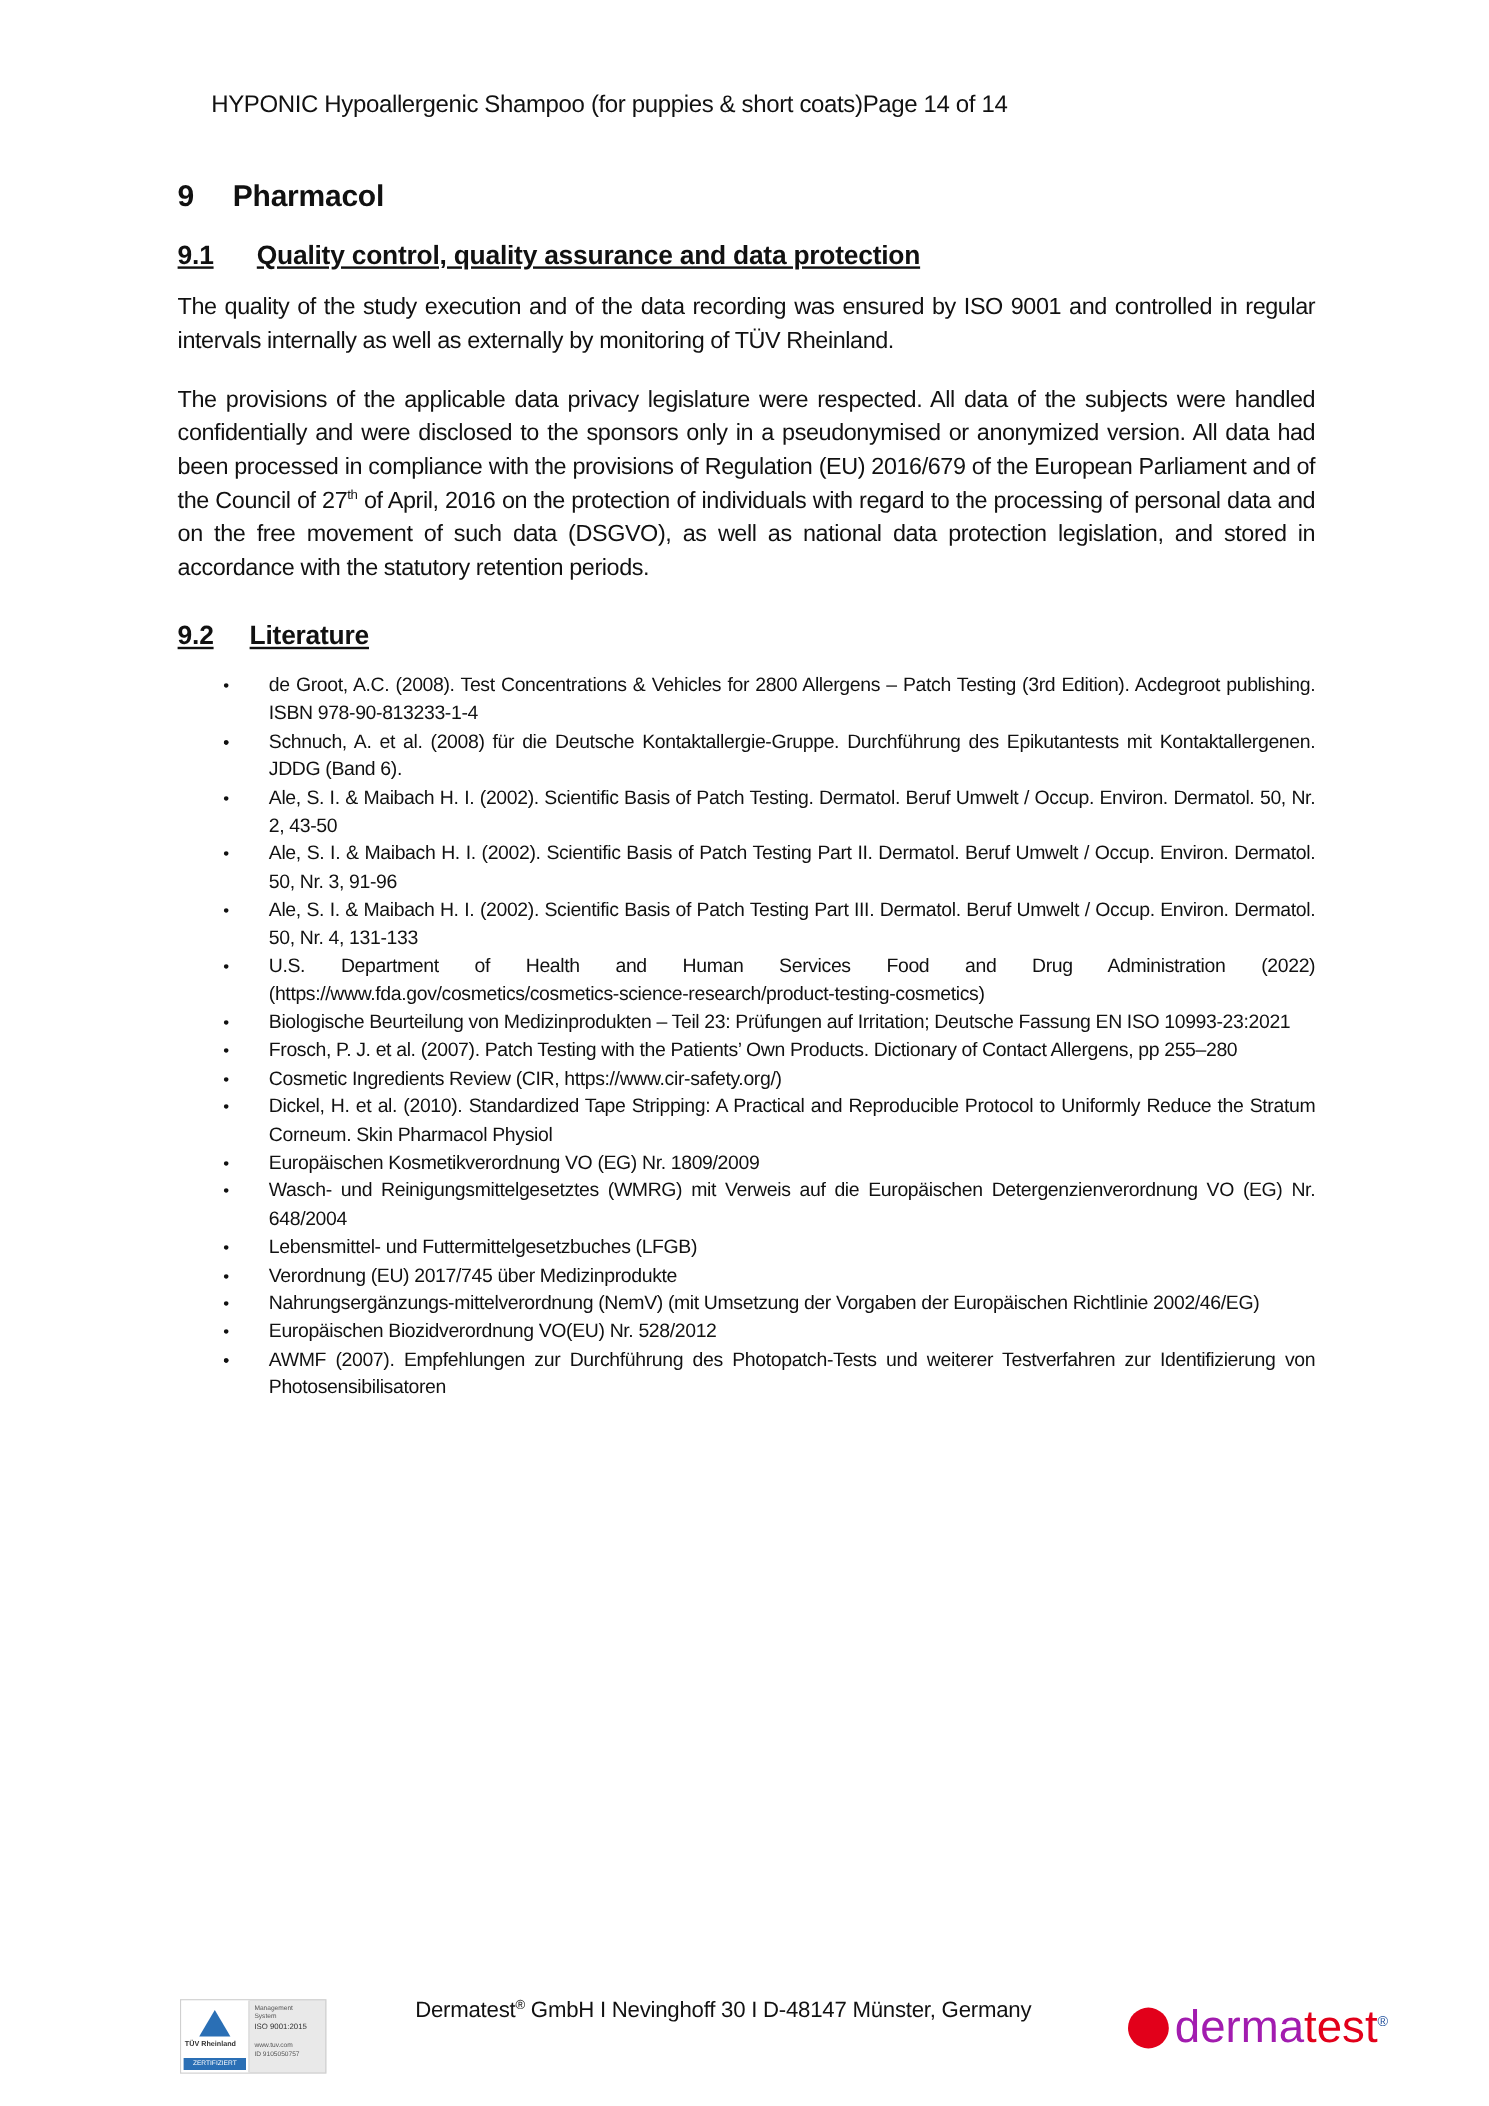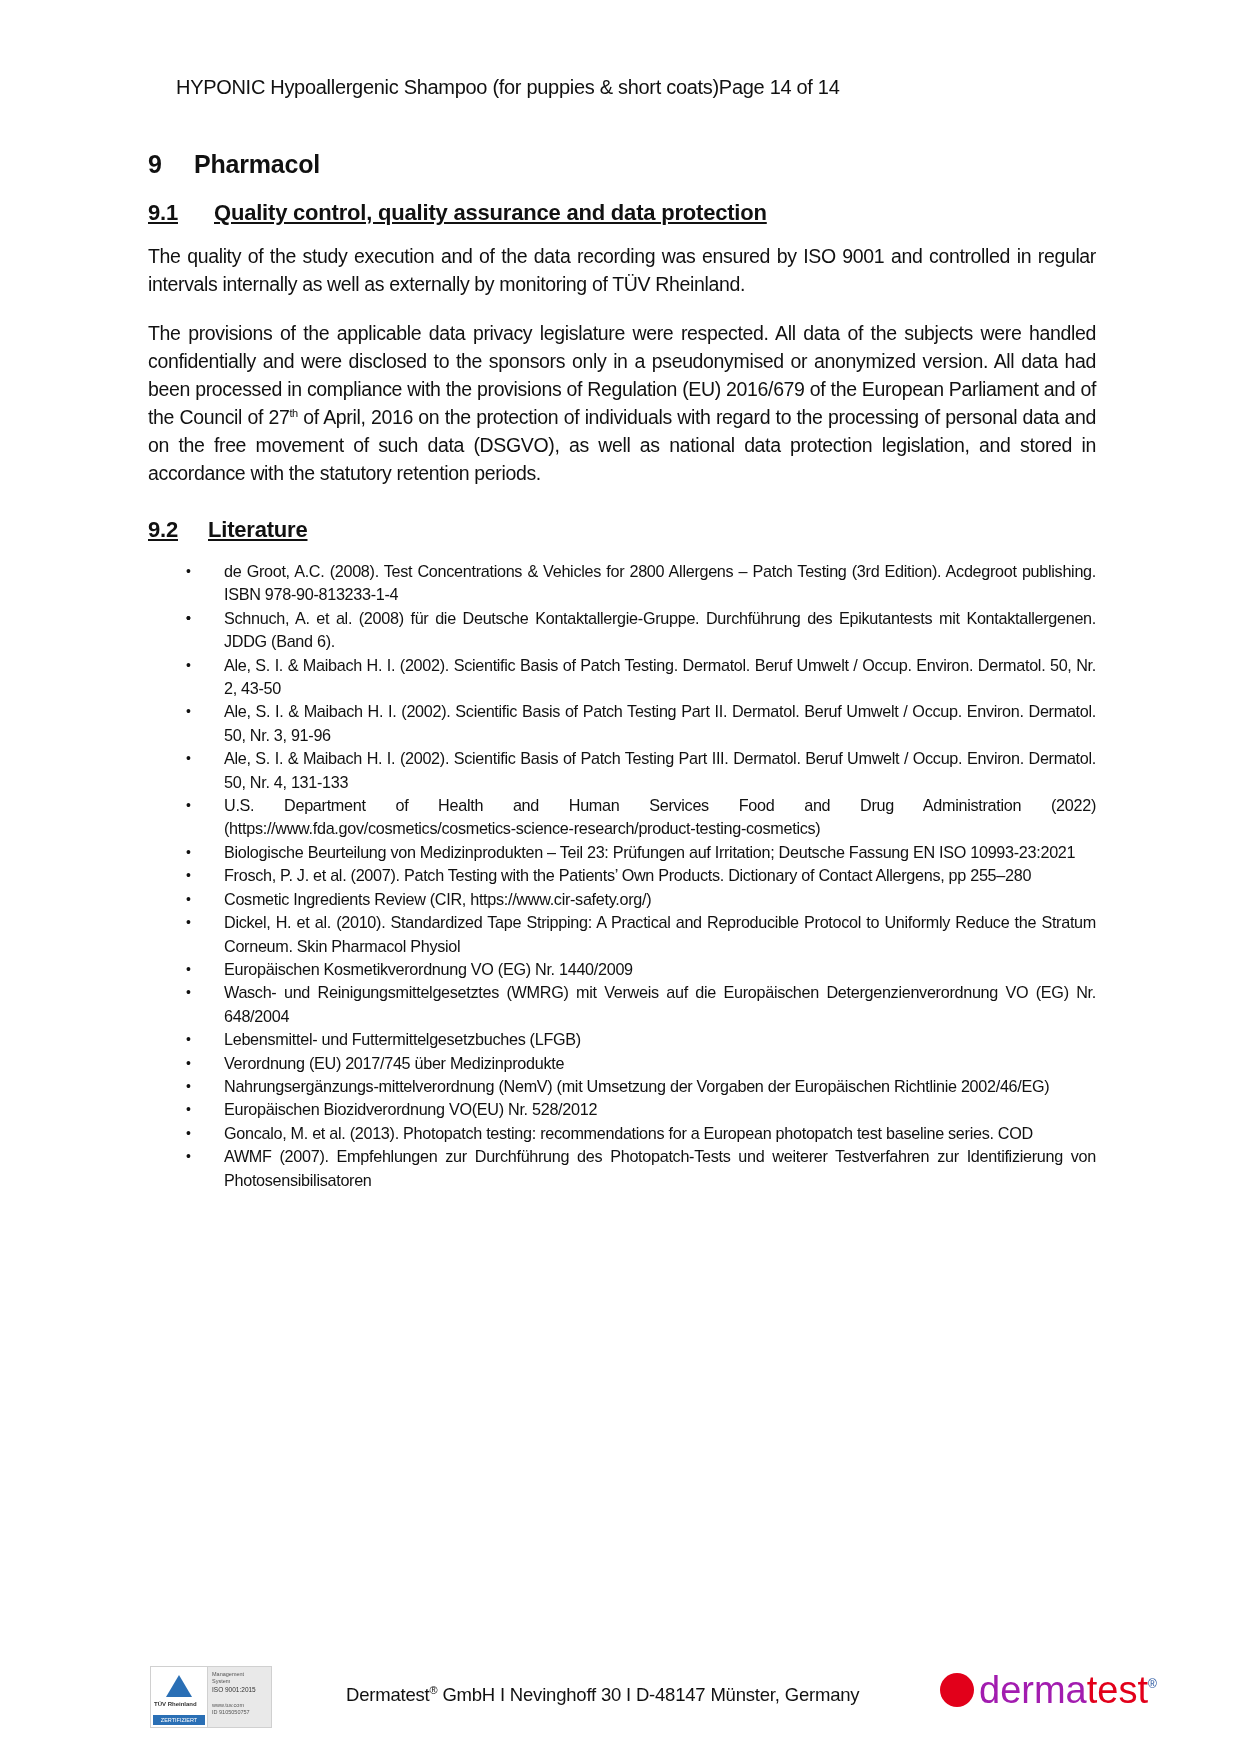--- a/index.html
+++ b/index.html
@@ -63,21 +63,21 @@
   }
   .tuv-name { position: absolute; left: 3px; top: 34px; font-size: 6px; font-weight: bold; color: #333; }
   .tuv-cert {
     position: absolute; left: 2px; bottom: 2px; width: 52px; height: 10px;
     background: #2a6fb5; color: #fff; font-size: 5.5px; text-align: center; line-height: 10px;
   }
   .tuv-right { flex: 1; padding: 4px 4px; font-size: 5.5px; color: #555; line-height: 7px; }
   .tuv-right .iso { font-size: 6.5px; color: #333; margin-top: 1px; }
   .tuv-right .web { margin-top: 9px; }
   .footer-address {
-    position: absolute; left: 346px; top: 24px;
+    position: absolute; left: 346px; top: 4px;
     font-size: 18.5px; letter-spacing: -0.2px; color: #111;
   }
   .footer-address sup { font-size: 11px; }
   .logo {
     position: absolute; left: 940px; top: 10px; display: flex; align-items: center;
   }
   .logo-dot {
     width: 34px; height: 34px; border-radius: 50%; background: #e2001a; margin-right: 5px;
   }
   .logo-text { font-size: 38px; letter-spacing: 0px; line-height: 40px; }
@@ -117,27 +117,27 @@
     <li class="lit-item"><span class="bullet">•</span></li>
     <li class="lit-item"><span class="bullet">•</span><span>Schnuch, A. et al. (2008) für die Deutsche Kontaktallergie-Gruppe. Durchführung des Epikutantests mit Kontaktallergenen. JDDG (Band 6).</span></li>
     <li class="lit-item"><span class="bullet">•</span><span>Ale, S. I. &amp; Maibach H. I. (2002). Scientific Basis of Patch Testing. Dermatol. Beruf Umwelt / Occup. Environ. Dermatol. 50, Nr. 2, 43-50</span></li>
     <li class="lit-item"><span class="bullet">•</span><span>Ale, S. I. &amp; Maibach H. I. (2002). Scientific Basis of Patch Testing Part II. Dermatol. Beruf Umwelt / Occup. Environ. Dermatol. 50, Nr. 3, 91-96</span></li>
     <li class="lit-item"><span class="bullet">•</span><span>Ale, S. I. &amp; Maibach H. I. (2002). Scientific Basis of Patch Testing Part III. Dermatol. Beruf Umwelt / Occup. Environ. Dermatol. 50, Nr. 4, 131-133</span></li>
     <li class="lit-item"><span class="bullet">•</span><span>U.S. Department of Health and Human Services Food and Drug Administration (2022) (https://www.fda.gov/cosmetics/cosmetics-science-research/product-testing-cosmetics)</span></li>
     <li class="lit-item"><span class="bullet">•</span><span>Biologische Beurteilung von Medizinprodukten – Teil 23: Prüfungen auf Irritation; Deutsche Fassung EN ISO 10993-23:2021</span></li>
     <li class="lit-item"><span class="bullet">•</span><span>Frosch, P. J. et al. (2007). Patch Testing with the Patients’ Own Products. Dictionary of Contact Allergens, pp 255–280</span></li>
     <li class="lit-item"><span class="bullet">•</span><span>Cosmetic Ingredients Review (CIR, https://www.cir-safety.org/)</span></li>
     <li class="lit-item"><span class="bullet">•</span><span>Dickel, H. et al. (2010). Standardized Tape Stripping: A Practical and Reproducible Protocol to Uniformly Reduce the Stratum Corneum. Skin Pharmacol Physiol</span></li>
-    <li class="lit-item"><span class="bullet">•</span><span>Europäischen Kosmetikverordnung VO (EG) Nr. 1440/2009</span></li>
+    <li class="lit-item"><span class="bullet">•</span><span>Europäischen Kosmetikverordnung VO (EG) Nr. 1809/2009</span></li>
     <li class="lit-item"><span class="bullet">•</span><span>Wasch- und Reinigungsmittelgesetztes (WMRG) mit Verweis auf die Europäischen Detergenzienverordnung VO (EG) Nr. 648/2004</span></li>
     <li class="lit-item"><span class="bullet">•</span><span>Lebensmittel- und Futtermittelgesetzbuches (LFGB)</span></li>
     <li class="lit-item"><span class="bullet">•</span><span>Verordnung (EU) 2017/745 über Medizinprodukte</span></li>
     <li class="lit-item"><span class="bullet">•</span><span>Nahrungsergänzungs-mittelverordnung (NemV) (mit Umsetzung der Vorgaben der Europäischen Richtlinie 2002/46/EG)</span></li>
     <li class="lit-item"><span class="bullet">•</span><span>Europäischen Biozidverordnung VO(EU) Nr. 528/2012</span></li>
-    <li class="lit-item"><span class="bullet">•</span><span>Goncalo, M. et al. (2013). Photopatch testing: recommendations for a European photopatch test baseline series. COD</span></li>
+    <li class="lit-item"><span class="bullet">•</span></li>
     <li class="lit-item"><span class="bullet">•</span><span>AWMF (2007). Empfehlungen zur Durchführung des Photopatch-Tests und weiterer Testverfahren zur Identifizierung von Photosensibilisatoren</span></li>
   </ul>
 
 <div class="footer">
   <div class="tuv-badge">
     <div class="tuv-left">
       <div class="tuv-tri"></div>
       <div class="tuv-name">TÜV Rheinland</div>
       <div class="tuv-cert">ZERTIFIZIERT</div>
     </div>

